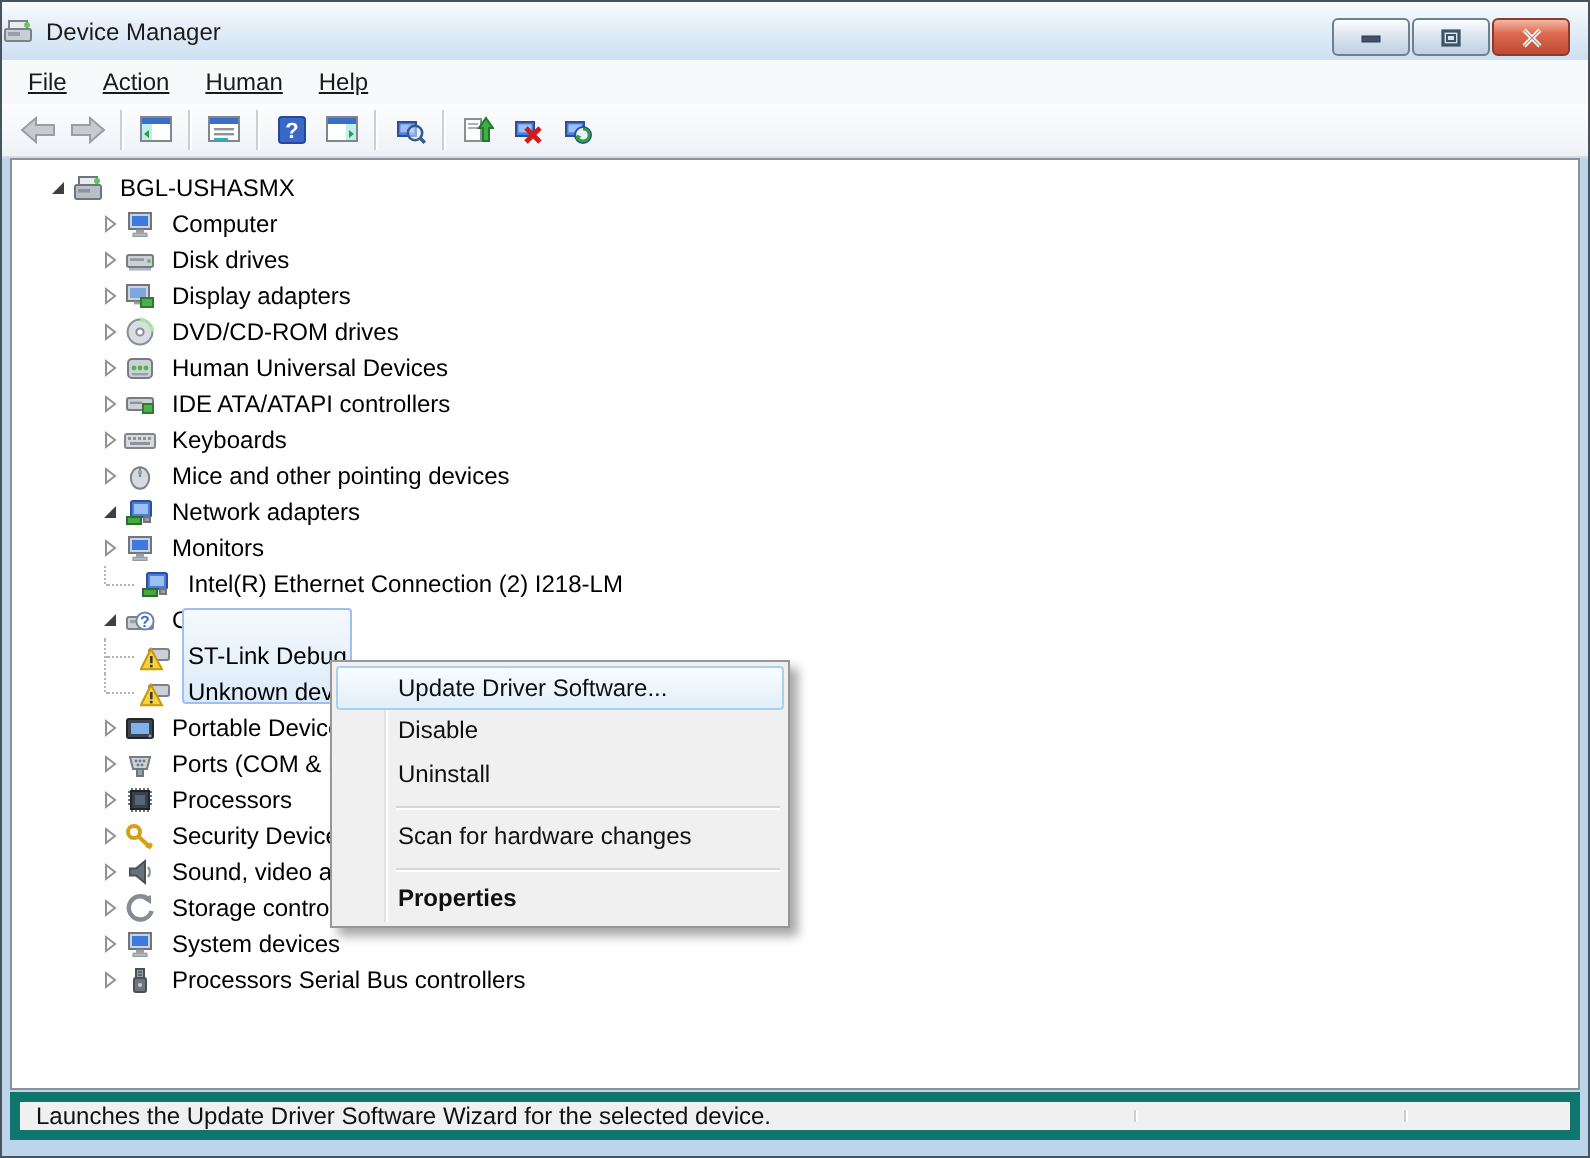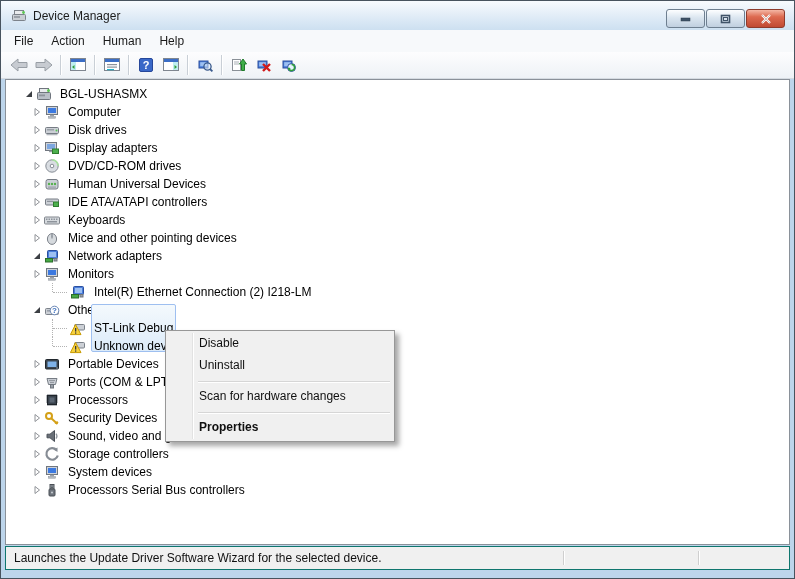--- a/index.html
+++ b/index.html
@@ -1,57 +1,57 @@
 <!DOCTYPE html>
 <html><head>
 <meta charset="utf-8">
 <style>
   html,body{margin:0;padding:0;background:#e8e8e8;font-family:"Liberation Sans",sans-serif;}
   *{box-sizing:border-box;}
   .window{position:relative;width:795px;height:579px;margin:0;border:1px solid #48535e;
     background:#bdd5eb;overflow:hidden;}
   
   .titlebar{position:relative;height:29px;background:linear-gradient(#f8fbfe,#e4eef8 45%,#cde0f1);
-    display:flex;align-items:center;padding-left:10px;}
+    display:flex;align-items:center;padding-left:0;}
   .title-icon{width:16px;height:16px;margin-right:6px;flex:0 0 auto;}
   .title-text{font-size:12px;color:#1c1c1c;}
   .win-buttons{position:absolute;top:8px;right:9px;display:flex;gap:1px;}
   .win-btn{width:39px;height:19px;border:1px solid #6e7f90;border-radius:3px;
     background:linear-gradient(#fdfeff,#dbe6f0 45%,#c0cfdf);display:flex;align-items:center;
     justify-content:center;cursor:default;}
   .win-btn.close{background:linear-gradient(#f4b7a5,#dd6a50 40%,#c04a33);border-color:#8e3b2c;}
   
   .menubar{height:22px;background:#f7f9fb;display:flex;align-items:center;padding-left:4px;}
-  .menu-item{font-size:12px;color:#1a1a1a;padding:3px 9px;}
+  .menu-item{font-size:12px;color:#1a1a1a;padding:3px 9px;text-decoration:underline;}
   
   .toolbar{height:27px;background:linear-gradient(#fdfdfe,#eef2f6);border-bottom:1px solid #d5dbe1;
     display:flex;align-items:center;padding-left:5px;}
   .tb-btn{width:25px;height:23px;display:flex;align-items:center;justify-content:center;border-radius:2px;}
   .tb-sep{width:1px;height:20px;background:#c9cfd6;box-shadow:1px 0 0 #ffffff;margin:0 4px;}
   
   .content{position:absolute;left:4px;right:4px;top:78px;bottom:33px;background:#ffffff;
     border:1px solid #8a9199;overflow:hidden;}
   .tree{padding-top:5px;}
   .tree-row{height:18px;display:flex;align-items:center;font-size:12px;color:#000;white-space:nowrap;}
   .lvl0{padding-left:16px;}
-  .lvl1{padding-left:24px;}
+  .lvl1{padding-left:42px;}
   .lvl2{padding-left:44px;}
   .expander{width:14px;height:14px;display:flex;align-items:center;justify-content:center;flex:0 0 auto;}
   .connector{width:20px;height:18px;position:relative;flex:0 0 auto;}
   .connector::before{content:"";position:absolute;left:2px;top:0;width:0;border-left:1px dotted #b3b3b3;}
   .conn-mid::before{height:18px;}
   .conn-last::before{height:9px;}
   .connector::after{content:"";position:absolute;left:3px;top:9px;width:14px;border-top:1px dotted #b3b3b3;}
   .tree-icon{width:16px;height:16px;margin-right:5px;flex:0 0 auto;}
   .tree-label{padding:1px 3px;}
   .sel .tree-label{background:linear-gradient(#f4f9fd,#dcebf9);border:1px solid #9ebff0;border-radius:2px;
     padding:16px 2px;}
   
   .statusbar{position:absolute;left:4px;right:4px;bottom:8px;height:24px;background:#f0f0f0;
-    border:1px solid #0f766e;display:flex;align-items:center;padding-left:8px;font-size:12px;color:#111;}
+    border:5px solid #0f766e;display:flex;align-items:center;padding-left:8px;font-size:12px;color:#111;}
   .status-sep{position:absolute;top:4px;bottom:4px;width:1px;background:#cfcfcf;box-shadow:1px 0 0 #fff;}
   .status-sep.s1{left:557px;}
   .status-sep.s2{left:692px;}
   
   .ctx{position:absolute;left:164px;top:329px;width:230px;background:#f0f0f0;border:1px solid #979797;
     padding:2px;box-shadow:4px 4px 5px rgba(0,0,0,0.35);z-index:20;}
   .ctx::before{content:"";position:absolute;left:26px;top:2px;bottom:2px;width:1px;background:#e2e2e2;
     box-shadow:1px 0 0 #ffffff;}
   .ctx-item{height:22px;line-height:21px;padding-left:31px;font-size:12px;color:#101010;position:relative;}
   .ctx-item.hl{background:linear-gradient(#f9fcfe,#e0effa);border:1px solid #a8d0f0;border-radius:2px;
@@ -509,20 +509,21 @@
               <path d="M7,4 H9 M7,5.5 H9" stroke="#4a5056" stroke-width="0.8"></path>
               <rect x="5" y="7" width="6" height="7" rx="1" fill="#6f757d" stroke="#4a5056"></rect>
               <circle cx="8" cy="10.5" r="1" fill="#c9ced4"></circle>
             </svg></span>
           <span class="tree-label">Processors Serial Bus controllers</span>
         </div>
       </div>
   </div>
 
   <div class="ctx" id="ctxmenu">
+      <div class="ctx-item hl">Update Driver Software...</div>
       <div class="ctx-item">Disable</div>
       <div class="ctx-item">Uninstall</div>
       <div class="ctx-sep"></div>
       <div class="ctx-item">Scan for hardware changes</div>
       <div class="ctx-sep"></div>
       <div class="ctx-item bold">Properties</div>
     </div>
 
   <div class="statusbar">
     <span>Launches the Update Driver Software Wizard for the selected device.</span>

